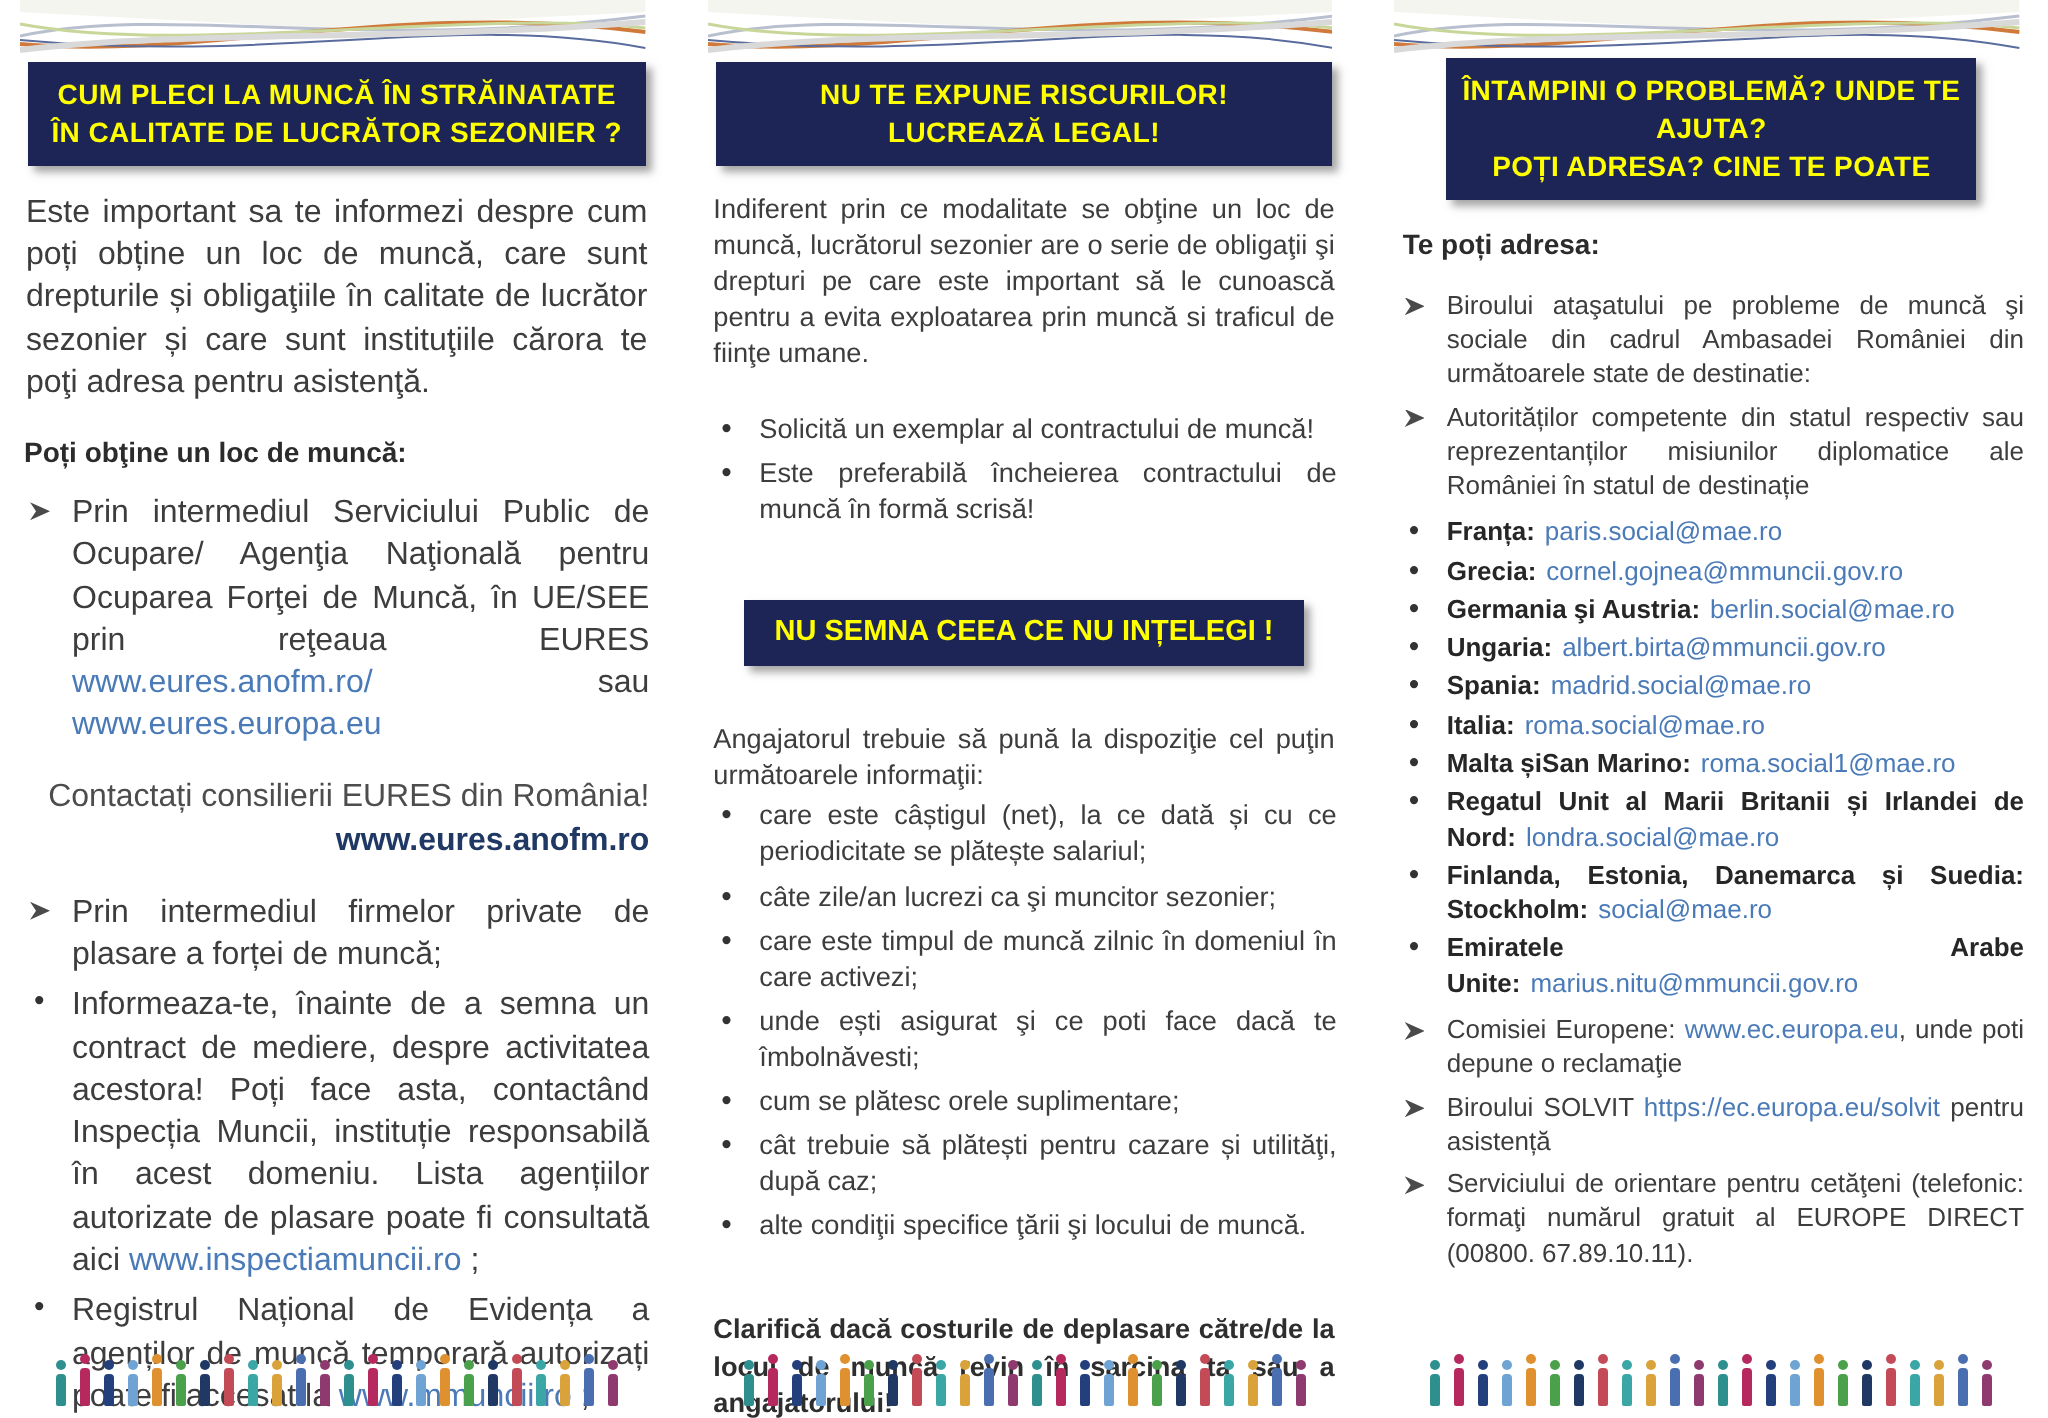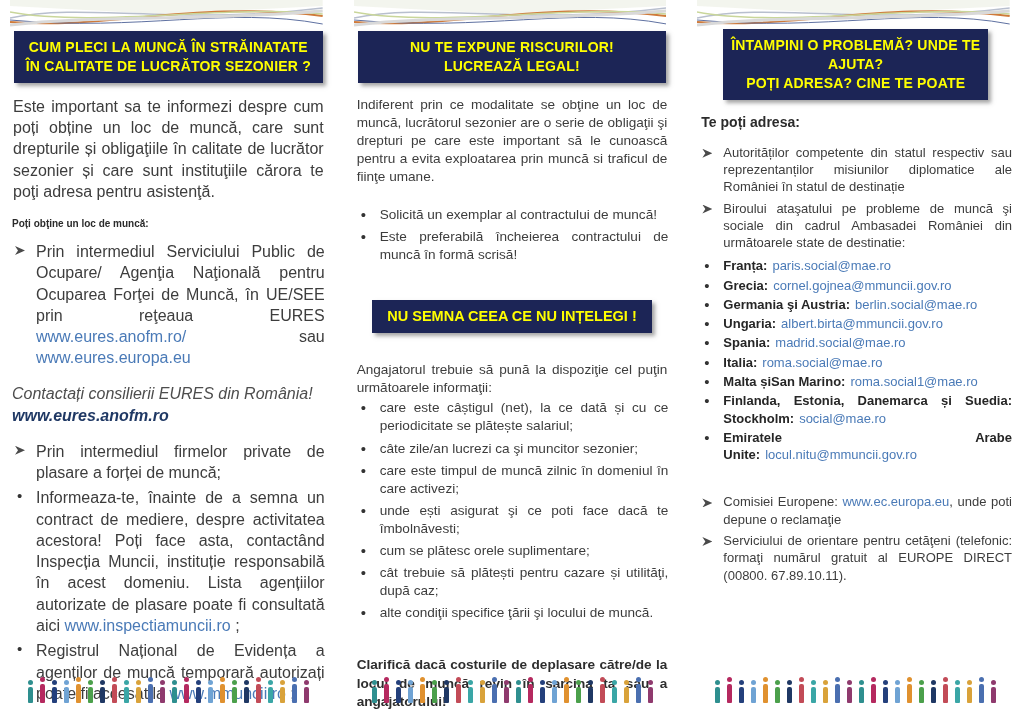--- a/index.html
+++ b/index.html
@@ -26,38 +26,38 @@
   }
   .hdr2{
     background:#1c2556;color:#ffff00;font-weight:bold;
     text-align:center;font-size:14.5px;line-height:1.3;
     padding:7px 4px;margin:32px 16px 0 16px;
     box-shadow:3px 3px 4px rgba(90,90,90,.55);
   }
   .hdr3{margin:2px 24px 0 24px;}
   p{margin:0;text-align:justify;}
   .intro{margin:13px 1px 0 1px;line-height:1.33;}
-  .subhead{font-weight:bold;font-size:10px;color:#2b2b2b;margin:16px 0 0 0;}
+  .subhead{font-weight:bold;font-size:14px;color:#2b2b2b;margin:16px 0 0 0;}
   .lead{font-weight:bold;font-size:14px;color:#2b2b2b;margin:14px 0 0 2px;}
   ul.blist{list-style:none;margin:12px 0 0 0;padding:0;}
   ul.blist li{
     position:relative;padding-left:24px;margin:0 0 4px 0;
     text-align:justify;line-height:1.33;
   }
   li.arrow::before{
     content:"";position:absolute;left:3px;top:5px;width:10px;height:9px;
     background:#4a4a4a;
     clip-path:polygon(0 0,100% 50%,0 100%,30% 50%);
   }
   li.dot::before{
     content:"\2022";position:absolute;left:5px;top:-1px;
     font-size:15px;color:#333;
   }
   .link{color:#4a7ab7;text-decoration:none;cursor:pointer;}
-  .contact{text-align:left;margin:10px 0 14px 0;line-height:1.38;color:#4d4d4d;font-style:italic;}
+  .contact{text-align:right;margin:10px 0 14px 0;line-height:1.38;color:#4d4d4d;}
   .contact .site{display:block;font-weight:bold;color:#1f3864;}
   .country-name{font-weight:bold;color:#262626;margin-right:5px;}
   .col2-body{font-size:13.6px;}
   .col3-body{font-size:13px;}
   .outro{font-weight:bold;color:#2e2e2e;margin:30px 1px 0 1px;line-height:1.35;}
   .gap14{margin-top:14px;}
   .gap16{margin-top:16px;}
   .countries{margin:2px 0 0 0 !important;}
   .countries li{margin-bottom:2px !important;}
   
@@ -223,26 +223,26 @@
       <path d="M0,20 C140,32 230,6 333,24" stroke="#5a6c9e" stroke-width="1" fill="none"></path>
       <path d="M0,25 C90,15 200,21 333,11" stroke="#d9d9d9" stroke-width="3" fill="none"></path>
     </svg>
     <div class="hdr hdr3">
       <div>ÎNTAMPINI O PROBLEMĂ? UNDE TE</div>
       <div>AJUTA?</div>
       <div>POȚI ADRESA? CINE TE POATE</div>
     </div>
     <div class="lead">Te poți adresa:</div>
     <ul class="blist" style="margin-top:14px">
+      <li class="arrow gap14">
+        <span>Biroului ataşatului pe probleme de muncă şi sociale din cadrul Ambasadei României din următoarele state de destinatie:</span>
+      </li>
       <li class="arrow">
         <span>Autorităților competente din statul respectiv sau reprezentanților misiunilor diplomatice ale României în statul de destinație</span>
       </li>
-      <li class="arrow gap14">
-        <span>Biroului ataşatului pe probleme de muncă şi sociale din cadrul Ambasadei României din următoarele state de destinatie:</span>
-      </li>
     </ul>
     <ul class="blist countries">
       <li class="dot">
         <span class="country-name">Franța:</span><a class="link">paris.social@mae.ro</a>
       </li>
       <li class="dot">
         <span class="country-name">Grecia:</span><a class="link">cornel.gojnea@mmuncii.gov.ro</a>
       </li>
       <li class="dot">
         <span class="country-name">Germania şi Austria:</span><a class="link">berlin.social@mae.ro</a>
@@ -253,31 +253,39 @@
       <li class="dot">
         <span class="country-name">Spania:</span><a class="link">madrid.social@mae.ro</a>
       </li>
       <li class="dot">
         <span class="country-name">Italia:</span><a class="link">roma.social@mae.ro</a>
       </li>
       <li class="dot">
         <span class="country-name">Malta șiSan Marino:</span><a class="link">roma.social1@mae.ro</a>
       </li>
       <li class="dot">
+        <span class="country-name">Regatul Unit al Marii Britanii și Irlandei de Nord:</span><a class="link">londra.social@mae.ro</a>
+      </li>
+      <li class="dot">
         <span class="country-name">Finlanda, Estonia, Danemarca și Suedia: Stockholm:</span><a class="link">social@mae.ro</a>
       </li>
       <li class="dot">
-        <span class="country-name">Emiratele Arabe Unite:</span><a class="link">locul.nitu@mmuncii.gov.ro</a>
-      </li>
-    </ul>
-    <ul class="blist" style="margin-top:28px">
+        <span class="country-name">Emiratele Arabe Unite:</span><a class="link">marius.nitu@mmuncii.gov.ro</a>
+      </li>
+    </ul>
+    <ul class="blist" style="margin-top:4px">
       <li class="arrow">
         <span>Comisiei Europene:</span>
         <a class="link">www.ec.europa.eu</a><span>, unde poti depune o reclamaţie</span>
       </li>
+      <li class="arrow gap14">
+        <span>Biroului SOLVIT</span>
+        <a class="link">https://ec.europa.eu/solvit</a>
+        <span>pentru asistență</span>
+      </li>
       <li class="arrow gap16">
         <span>Serviciului de orientare pentru cetăţeni (telefonic: formaţi numărul gratuit al EUROPE DIRECT (00800. 67.89.10.11).</span>
       </li>
     </ul>
     <div class="people-row">
         <span class="person" style="color: rgb(46, 143, 143);"></span>
         <span class="person tall" style="color: rgb(181, 41, 95);"></span>
         <span class="person" style="color: rgb(36, 64, 124);"></span>
         <span class="person" style="color: rgb(111, 163, 212);"></span>
         <span class="person tall" style="color: rgb(224, 145, 47);"></span>

